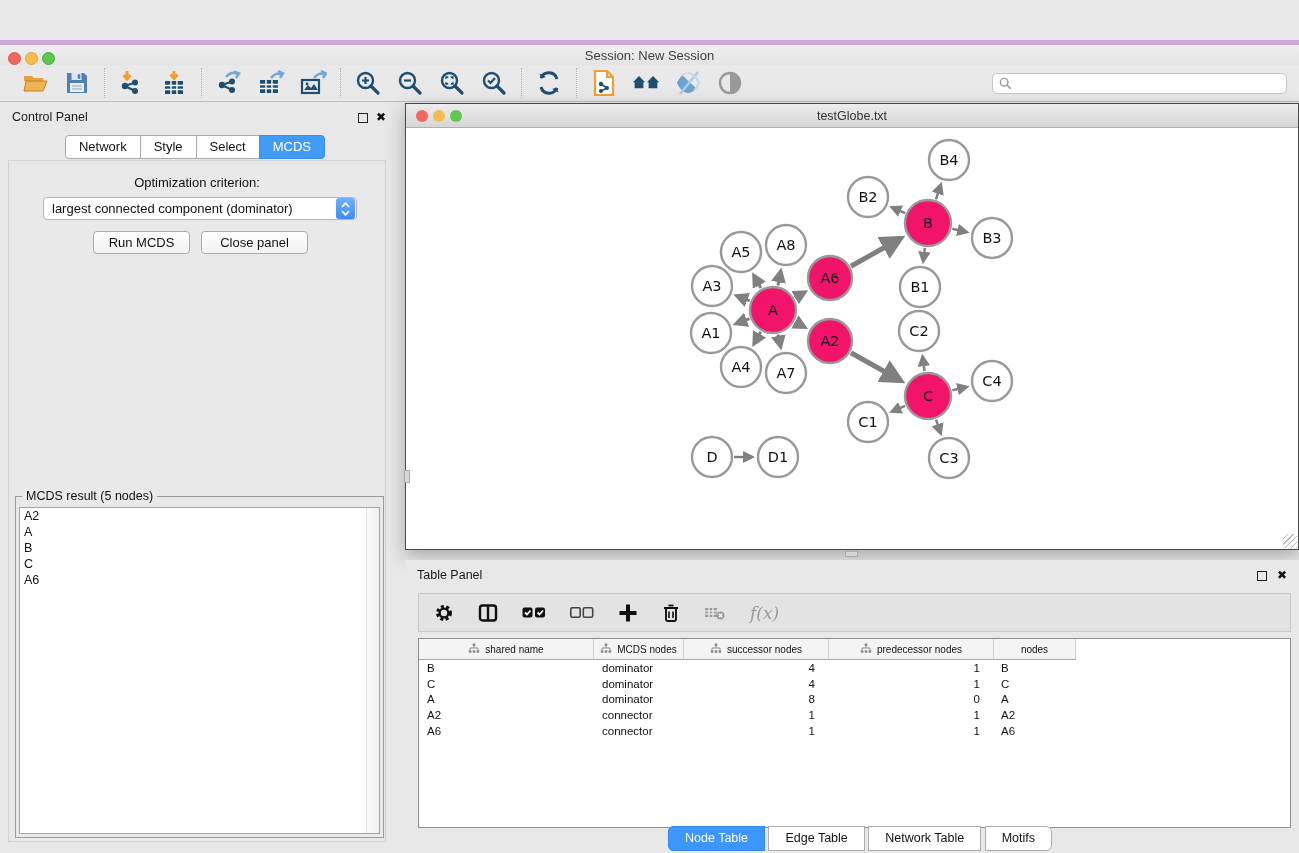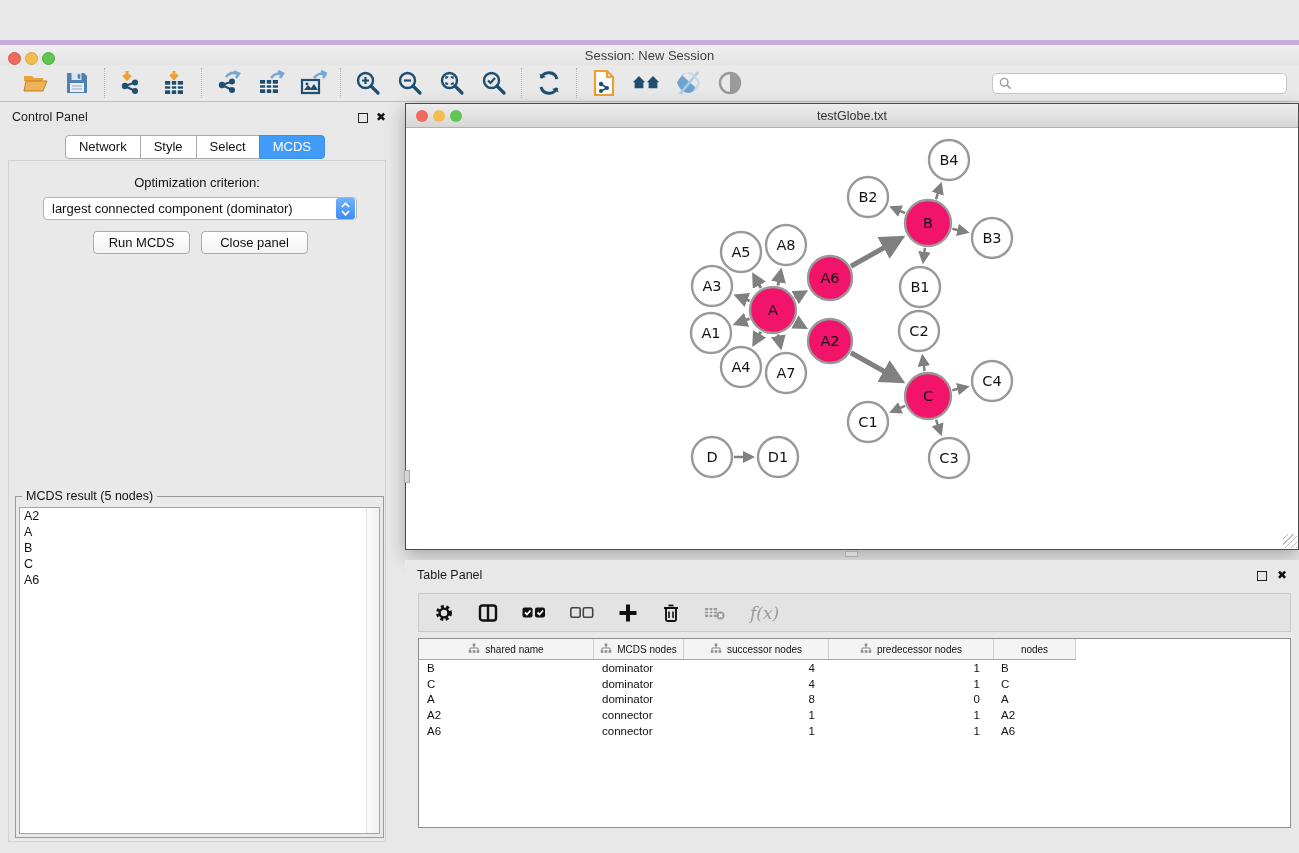--- a/index.html
+++ b/index.html
@@ -604,20 +604,26 @@
           </div>
           <div class="tr">
             <div class="td c0">A6</div>
             <div class="td c1">connector</div>
             <div class="td c2">1</div>
             <div class="td c3">1</div>
             <div class="td c4">A6</div>
           </div>
         </div>
     </div>
+    <div id="tp-tabs">
+      <span class="tp-tab active">Node Table</span>
+      <span class="tp-tab">Edge Table</span>
+      <span class="tp-tab">Network Table</span>
+      <span class="tp-tab">Motifs</span>
+    </div>
   </div>
 
   <div id="status-bar" class="abs">
     <span id="list-btn">
       <svg width="16" height="14" viewBox="0 0 16 14">
           <rect x="0.5" y="1" width="3" height="2.4" fill="#111"></rect>
           <rect x="5" y="1.2" width="10.5" height="2" fill="#111"></rect>
           <rect x="0.5" y="6" width="3" height="2.4" fill="#111"></rect>
           <rect x="5" y="6.2" width="10.5" height="2" fill="#111"></rect>
           <rect x="0.5" y="11" width="3" height="2.4" fill="#111"></rect>

